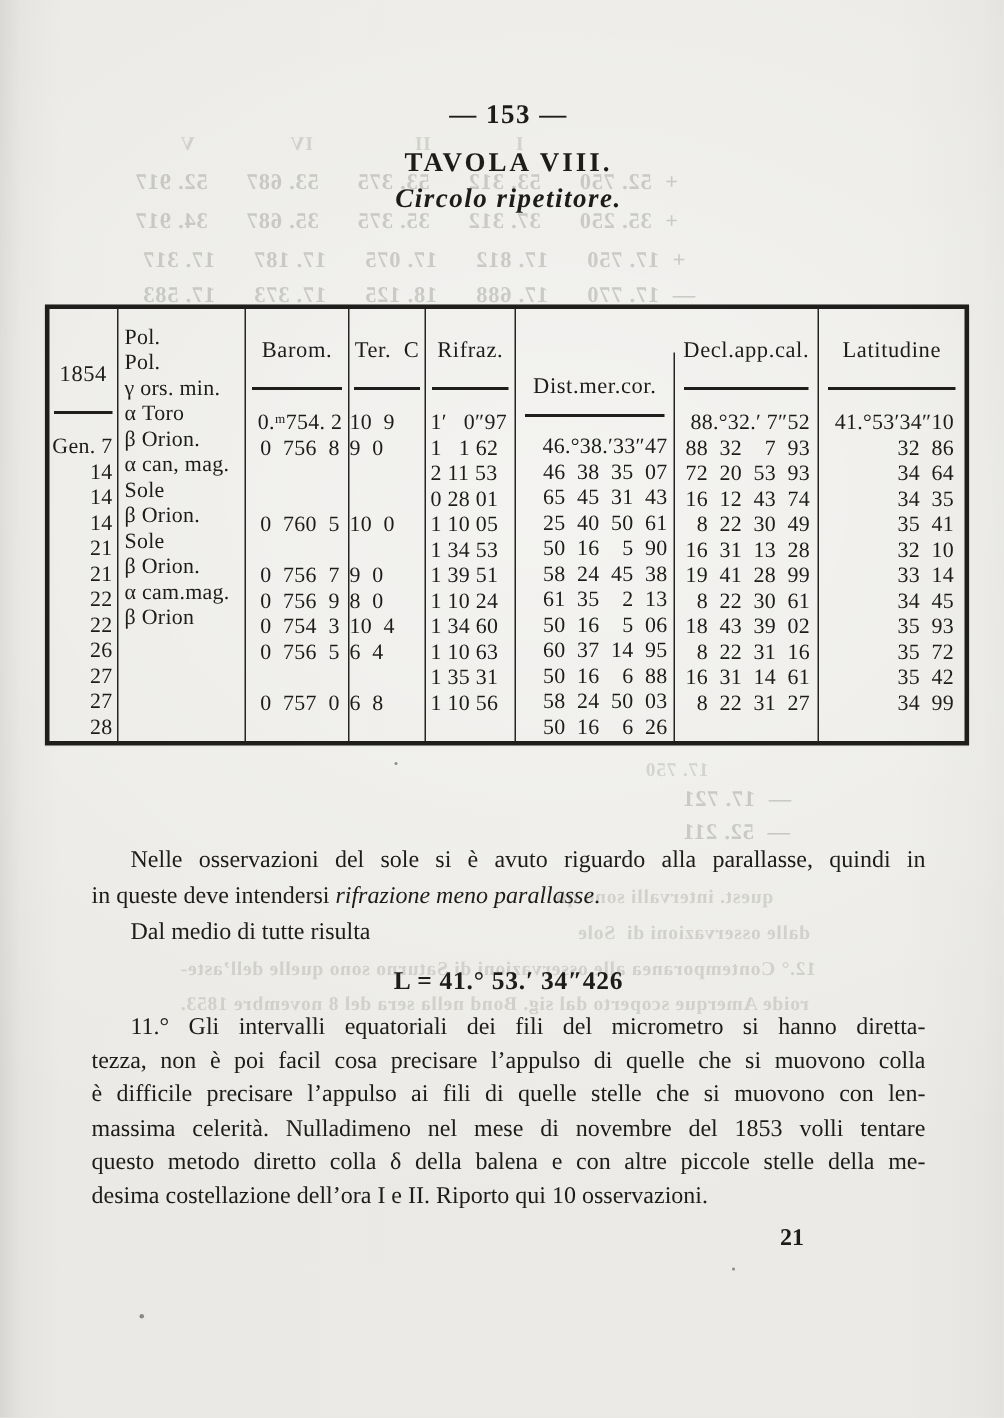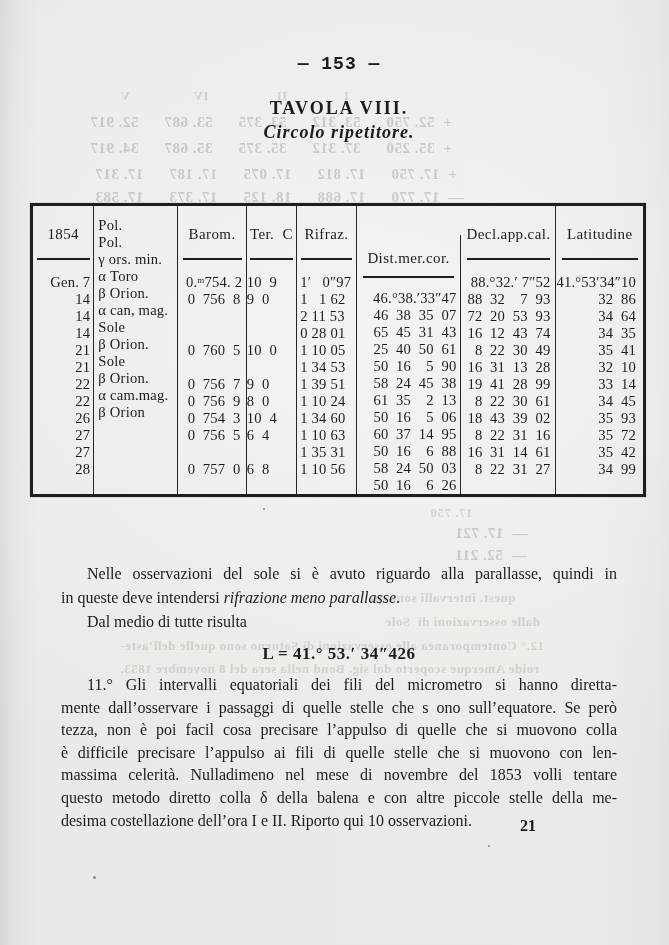--- a/index.html
+++ b/index.html
@@ -6,33 +6,33 @@
   body{
     width:669px;height:945px;position:relative;overflow:hidden;
     background:
       radial-gradient(ellipse 900px 700px at 55% 35%, rgba(255,255,255,.45), rgba(255,255,255,0) 70%),
       linear-gradient(90deg, #d7d6d2 0px, #e4e3df 14px, #eae9e5 40px, #ebeae6 600px, #e6e5e1 655px, #e2e1dd 669px),
       #e9e8e4;
     font-family:"Liberation Serif","DejaVu Serif",serif;
     color:#1d1c1a;
   }
   .center-col{position:absolute;left:61px;width:556px;text-align:center;}
-  .pageno-top{top:54px;font-size:18px;font-weight:bold;letter-spacing:1px;font-family:Liberation Mono, monospace;}
+  .pageno-top{top:66px;font-size:18px;font-weight:bold;letter-spacing:1px;}
   .title{top:98px;font-size:18px;font-weight:bold;letter-spacing:2px;}
   .subtitle{top:122px;font-size:18px;font-style:italic;letter-spacing:1px;font-weight:bold;}
 
   
   .dtable{
     position:absolute;left:30px;top:203px;width:616px;height:294px;
     border:3px solid #1f1e1c;display:flex;box-sizing:border-box;
     box-shadow:0 0 1px rgba(0,0,0,.4);
   }
   .col{border-right:1.5px solid #262522;box-sizing:border-box;display:flex;flex-direction:column;}
   .col:last-child{border-right:none;flex:1;}
-  .c0{width:62px;} .c1{width:85px;} .c2{width:69px;} .c3{width:51px;}
+  .c0{width:46px;justify-content:flex-end;} .c1{width:85px;} .c2{width:69px;} .c3{width:51px;}
   .c4{width:60px;} .c5{width:106px;margin-top:29px;} .c6{width:96px;}
   .hcell{
     height:57px;display:flex;align-items:center;justify-content:center;
     font-size:15px;letter-spacing:.4px;position:relative;white-space:pre;
   }
   .hcell::after{
     content:"";position:absolute;left:6%;right:6%;bottom:3px;
     border-top:2px solid #1f1e1c;
   }
   .hspacer{height:11px;}
@@ -217,21 +217,20 @@
     </div>
 </div>
 
 <div class="bodytext">
   <div class="tline just indent">Nelle osservazioni del sole si è avuto riguardo alla parallasse, quindi in</div>
   <div class="tline"><span>in queste deve intendersi </span><i>rifrazione meno parallasse</i><span>.</span></div>
   <div class="tline indent">Dal medio di tutte risulta</div>
   <div class="formula">L = 41.° 53.′ 34″426</div>
   <div class="p3">
     <div class="tline just indent">11.° Gli intervalli equatoriali dei fili del micrometro si hanno diretta-</div>
-    <div class="tline just">mente dall’osservare i passaggi di quelle stelle che s ono sull’equatore. Se però</div>
     <div class="tline just">tezza, non è poi facil cosa precisare l’appulso di quelle che si muovono colla</div>
     <div class="tline just">è difficile precisare l’appulso ai fili di quelle stelle che si muovono con len-</div>
     <div class="tline just">massima celerità. Nulladimeno nel mese di novembre del 1853 volli tentare</div>
     <div class="tline just">questo metodo diretto colla δ della balena e con altre piccole stelle della me-</div>
     <div class="tline">desima costellazione dell’ora I e II. Riporto qui 10 osservazioni.</div>
   </div>
 </div>
 
 <div class="sig">21</div>
 

